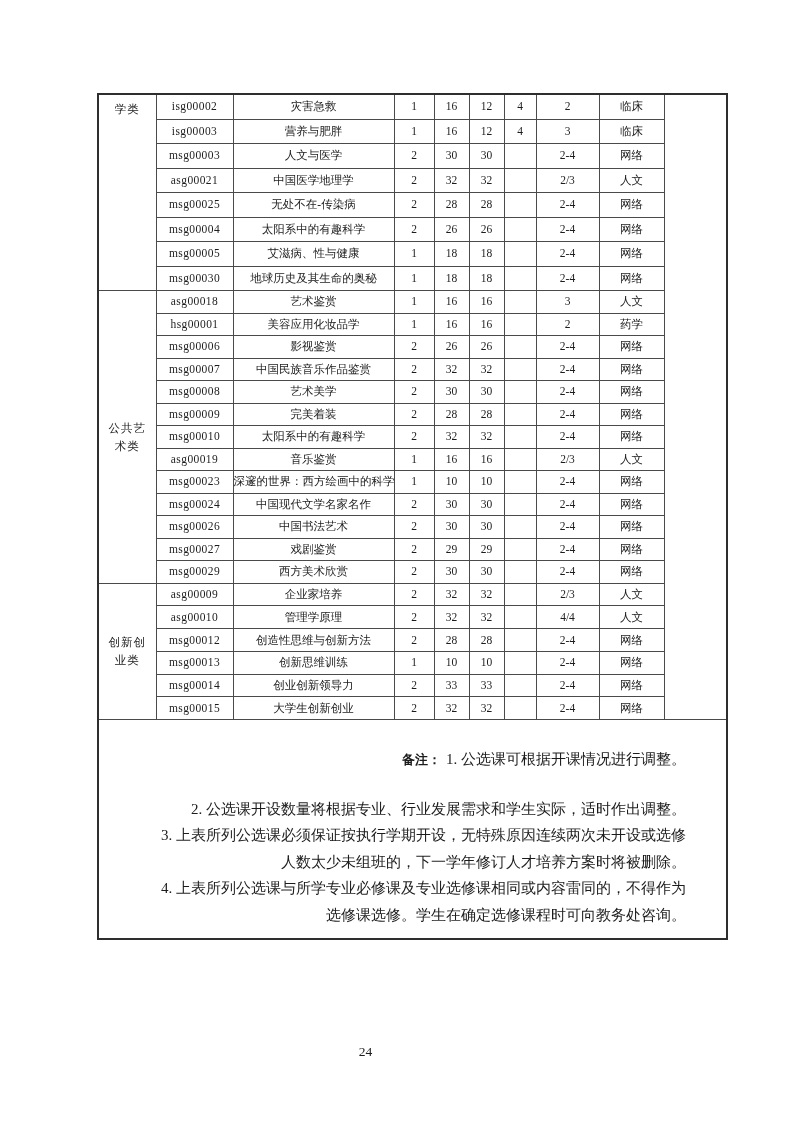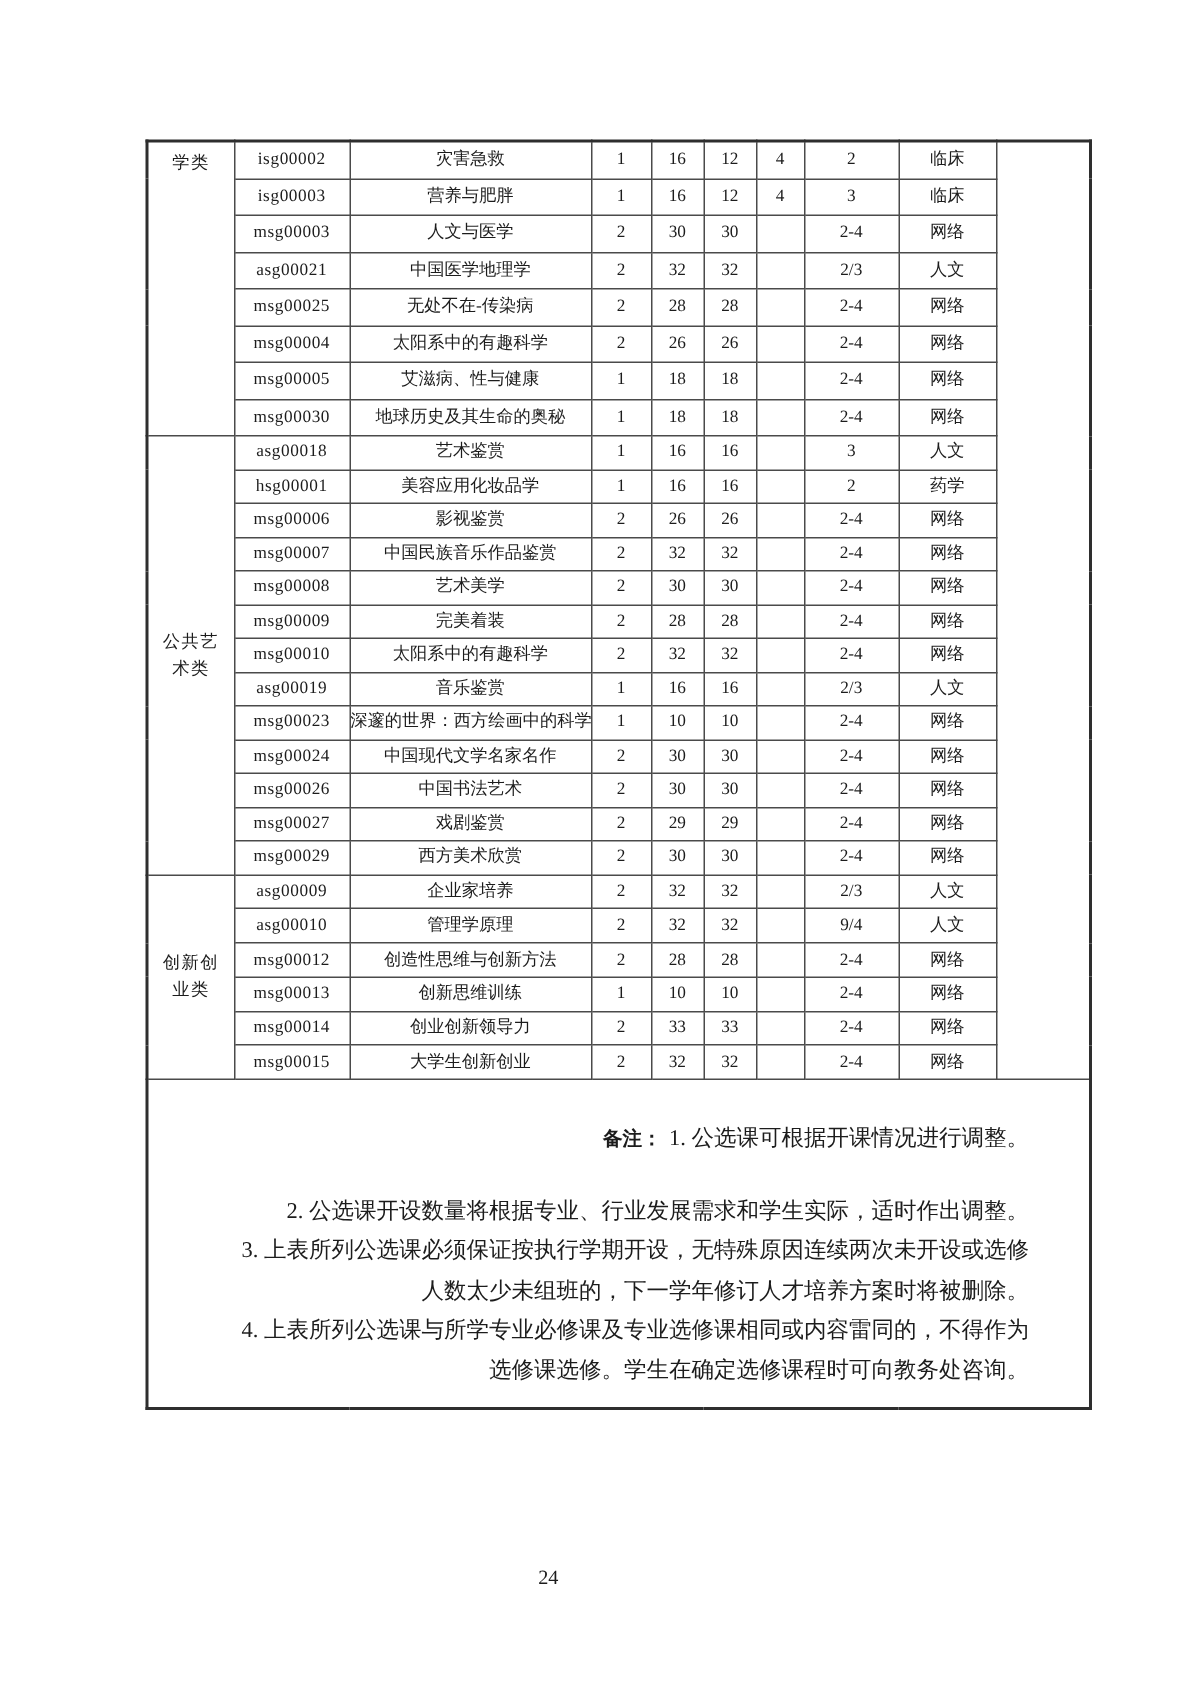--- a/index.html
+++ b/index.html
@@ -343,21 +343,21 @@
           <td class="c6">2/3</td>
           <td class="c7">人文</td>
         </tr>
         <tr class="sec2">
           <td class="c0">asg00010</td>
           <td class="c1">管理学原理</td>
           <td class="c2">2</td>
           <td class="c3">32</td>
           <td class="c4">32</td>
           <td class="c5"></td>
-          <td class="c6">9/4</td>
+          <td class="c6">4/4</td>
           <td class="c7">人文</td>
         </tr>
         <tr class="sec2">
           <td class="c0">msg00012</td>
           <td class="c1">创造性思维与创新方法</td>
           <td class="c2">2</td>
           <td class="c3">28</td>
           <td class="c4">28</td>
           <td class="c5"></td>
           <td class="c6">2-4</td>

